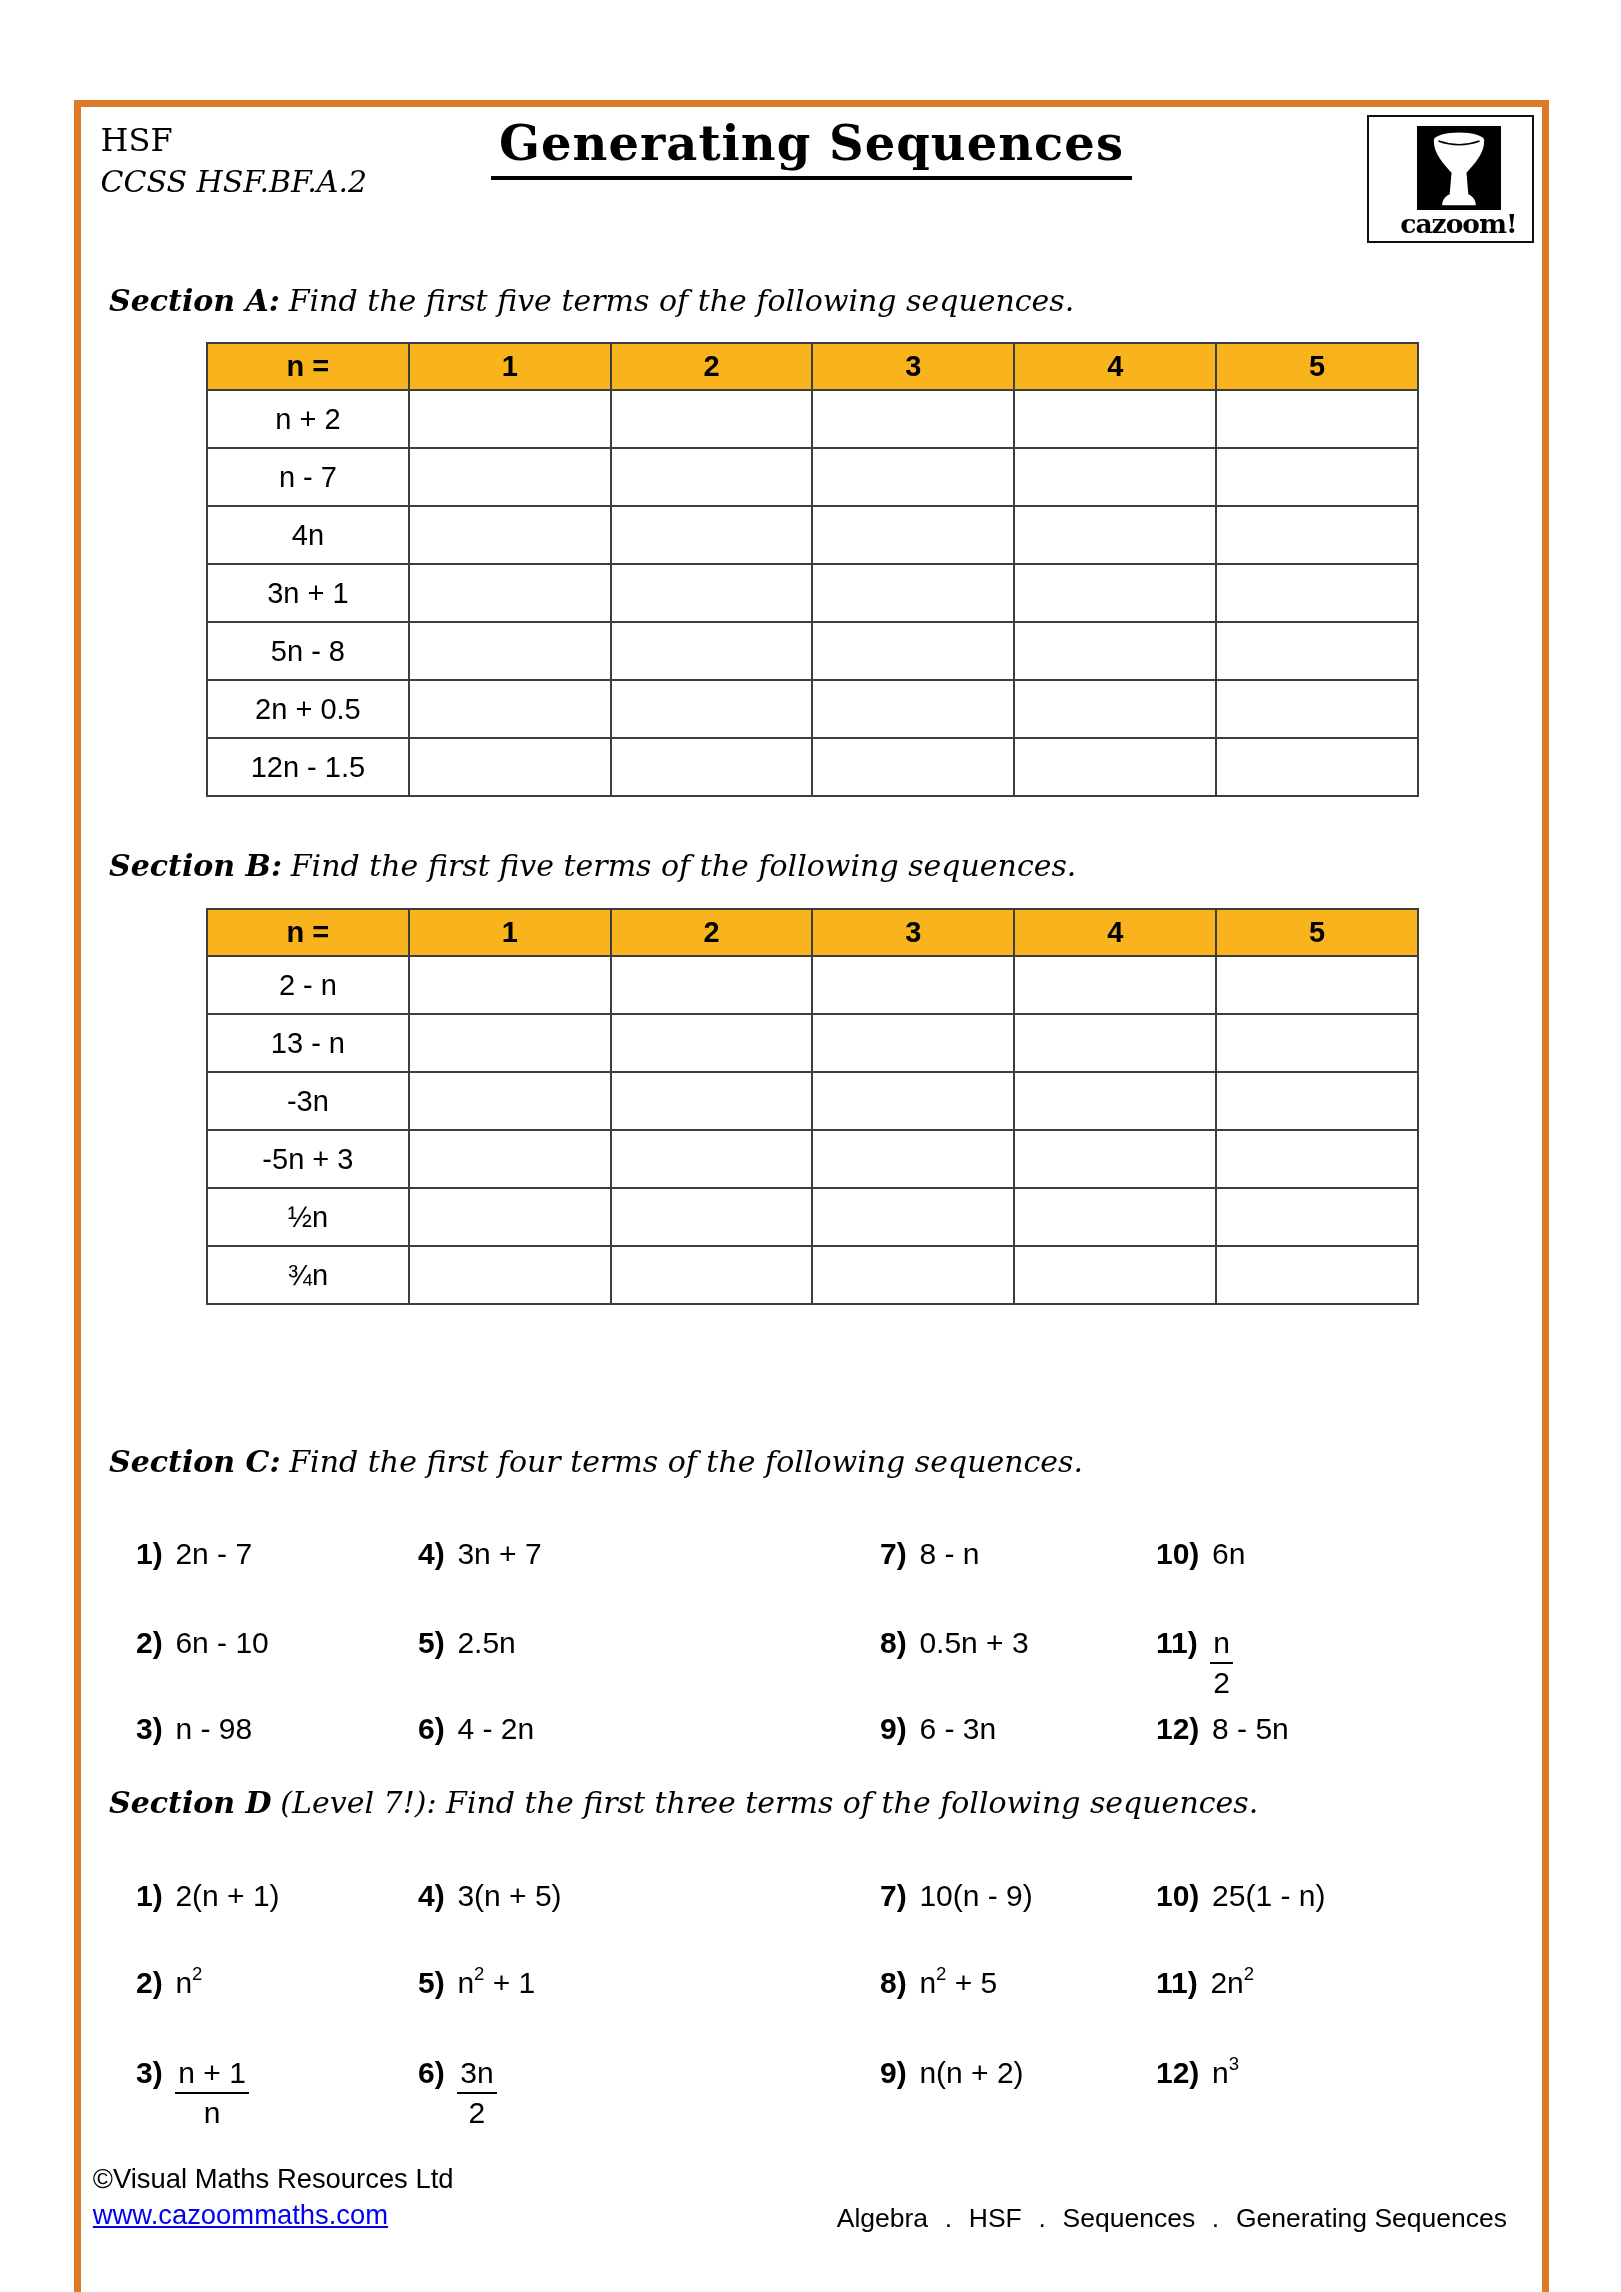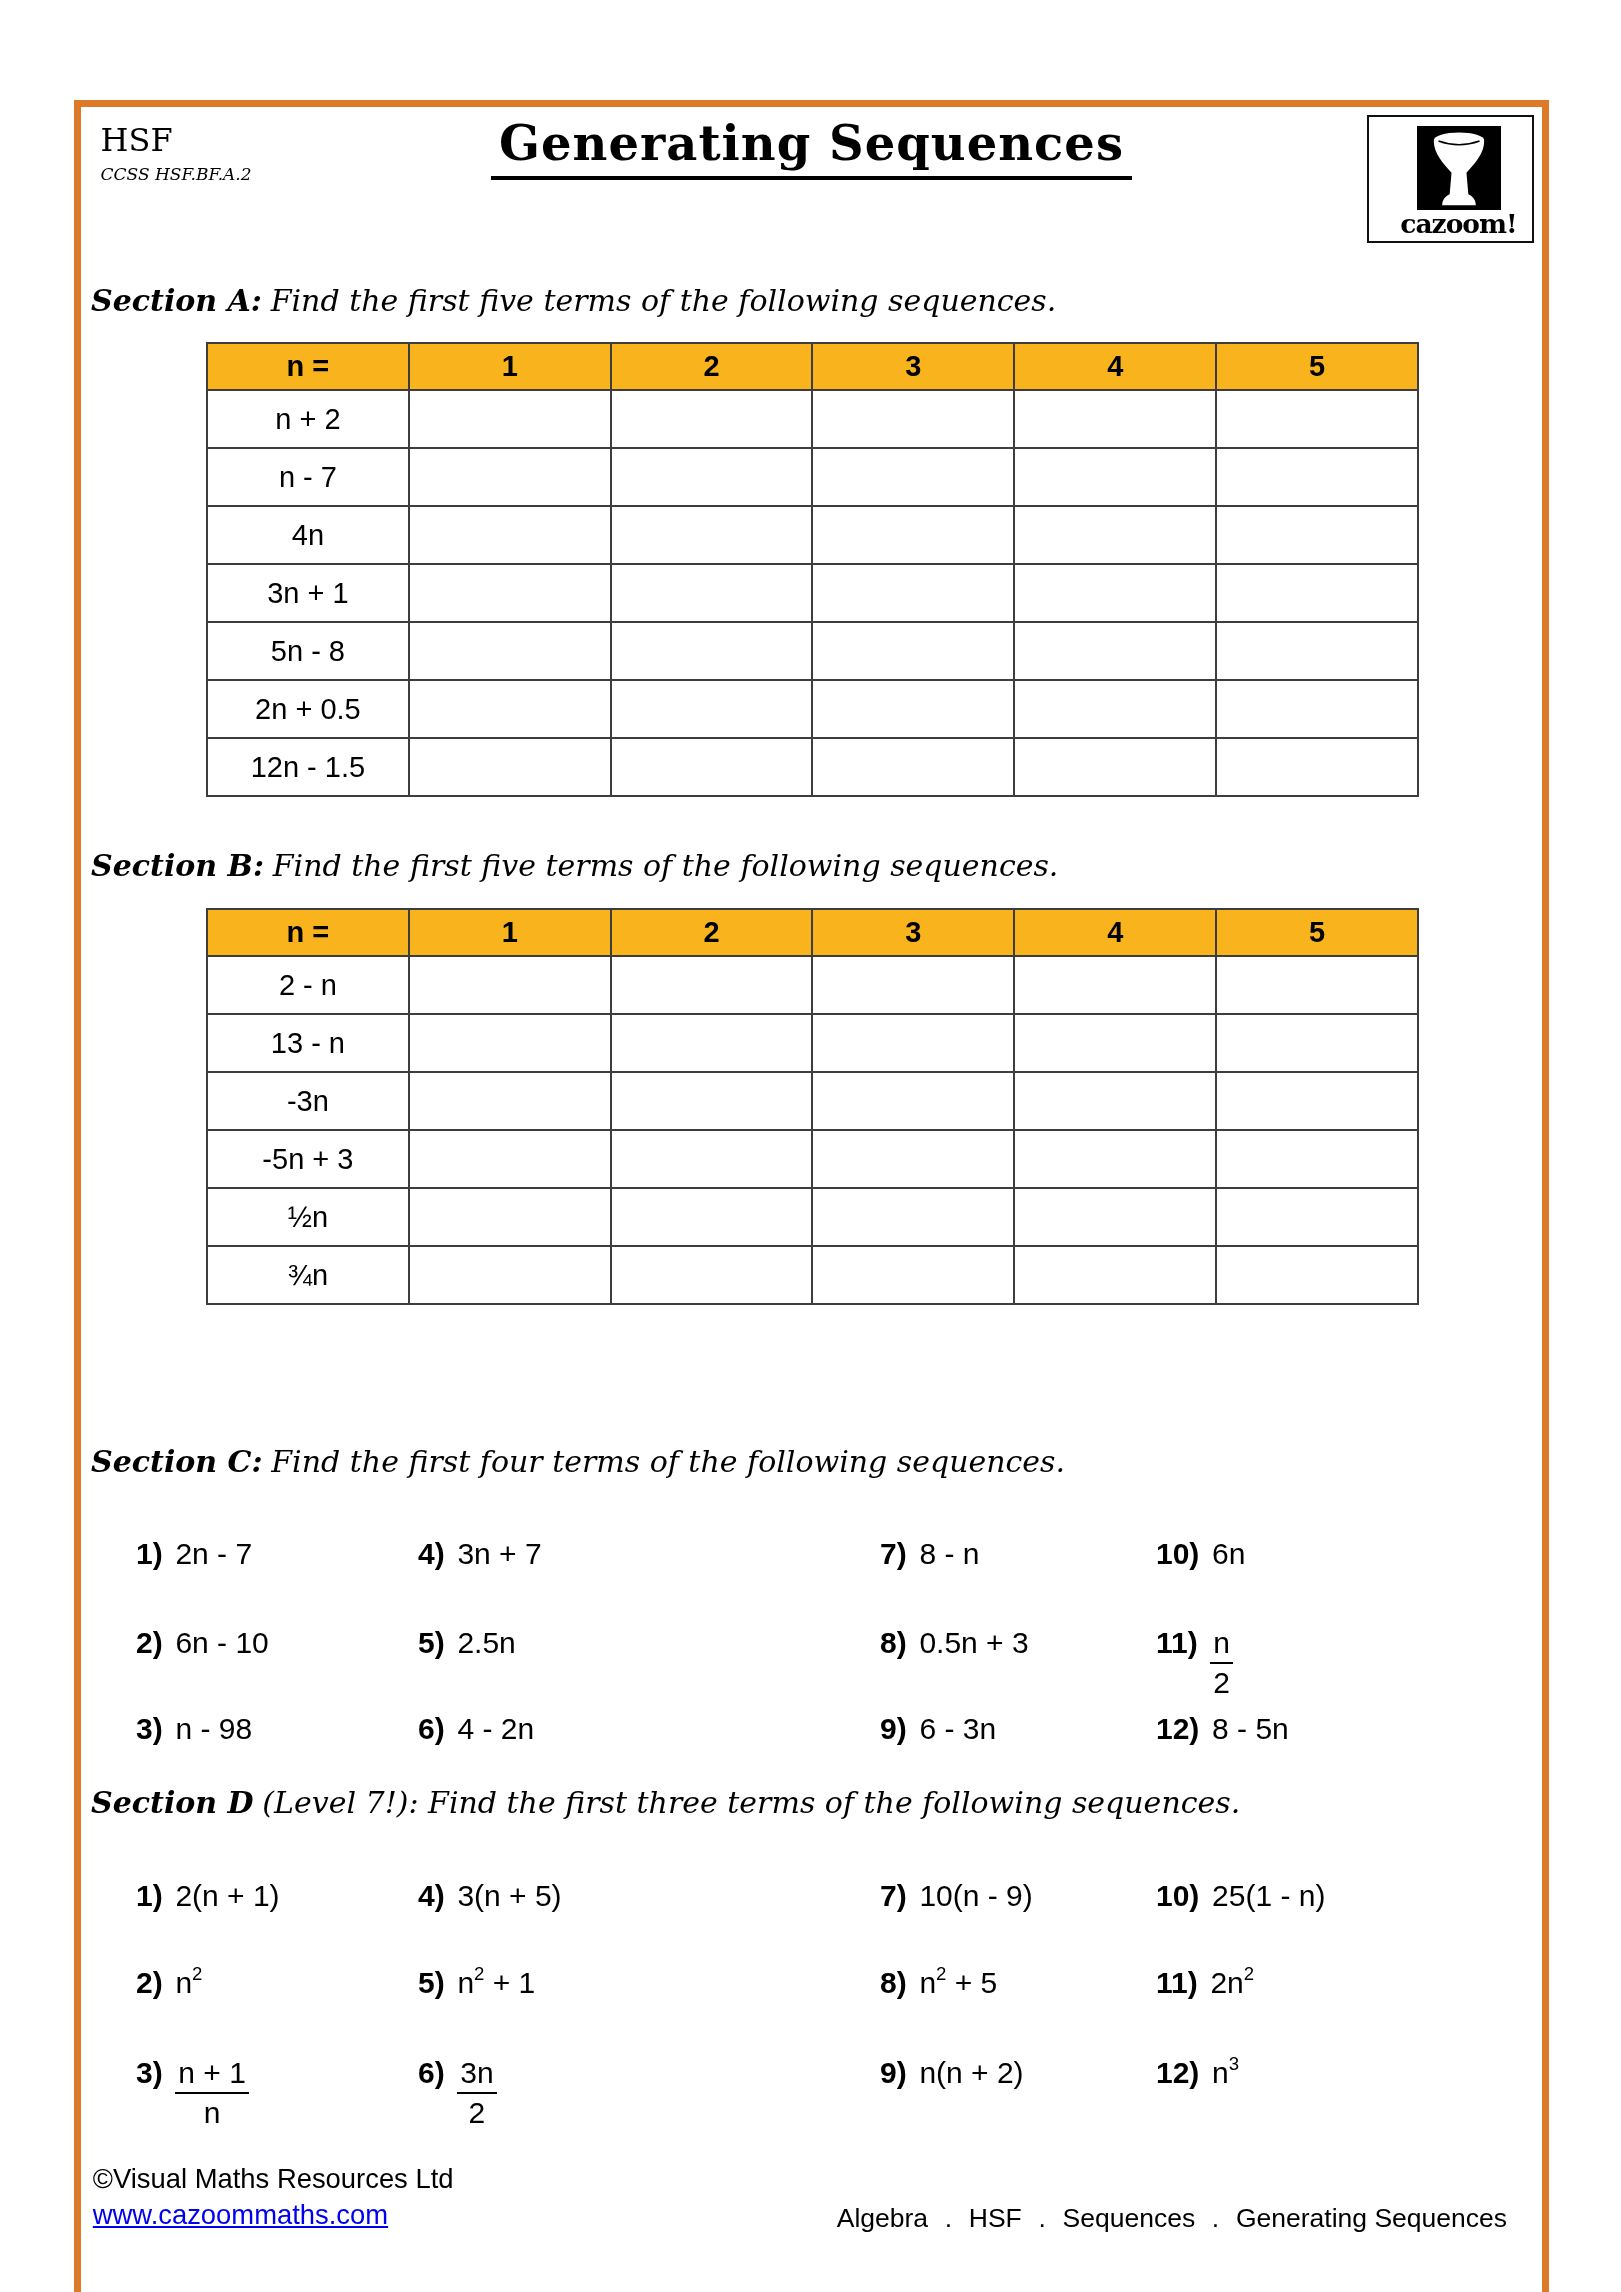--- a/index.html
+++ b/index.html
@@ -8,29 +8,29 @@
     --tborder:#3d3d3d;
     --link:#0000EE;
   }
   *{margin:0;padding:0;box-sizing:border-box;}
   html,body{background:#fff;}
   body{width:1621px;height:2293px;position:relative;font-family:"Liberation Sans",sans-serif;color:#000;}
   .page{position:absolute;left:74px;top:72px;width:1475px;height:2221px;border:7.8px solid var(--frame);background:#fff;margin-top:28px;}
 
   
   .hsf{position:absolute;left:19.6px;top:13.7px;font-family:"DejaVu Serif",serif;font-size:32px;}
-  .ccss{position:absolute;left:19.6px;top:57px;font-family:"DejaVu Serif",serif;font-style:italic;font-size:17px;}
+  .ccss{position:absolute;left:19.6px;top:57px;font-family:"DejaVu Serif",serif;font-style:italic;font-size:30px;}
   .title-wrap{position:absolute;left:0;right:0;top:7.8px;text-align:center;}
   .title{display:inline-block;font-family:"DejaVu Serif",serif;font-weight:bold;font-size:48px;letter-spacing:1px;border-bottom:4.9px solid #000;padding:0 7.8px 4.9px 7.8px;}
   .logo{position:absolute;left:1286px;top:7.8px;width:167px;height:128px;border:2.9px solid #101010;background:#fff;text-align:center;padding-left:16px;}
   .logo-drum{width:84px;height:86px;margin:7.8px auto 0 auto;}
   .logo-text{font-family:"DejaVu Serif",serif;font-weight:bold;font-size:26.5px;letter-spacing:-1px;margin-top:-2.9px;}
 
   
-  .sec-heading{position:absolute;left:10px;font-family:"DejaVu Serif",serif;font-style:italic;font-size:30px;white-space:nowrap;}
+  .sec-heading{position:absolute;left:28px;font-family:"DejaVu Serif",serif;font-style:italic;font-size:30px;white-space:nowrap;}
   .sec-label{font-weight:bold;margin-right:8.8px;}
   .sec-a{top:176px}.sec-b{top:741px}.sec-c{top:1337px}.sec-d{top:1678px}
 
   
   .seq-table{position:absolute;left:125px;width:1213px;border-collapse:collapse;table-layout:fixed;font-family:"Liberation Sans",sans-serif;}
   .table-a{top:235px}.table-b{top:801px}
   .seq-table th{height:47px;background:var(--thead);border:2px solid var(--tborder);font-size:29px;font-weight:bold;text-align:center;}
   .seq-table td{height:58px;border:2px solid var(--tborder);font-size:29px;text-align:center;background:#fff;}
 
   

